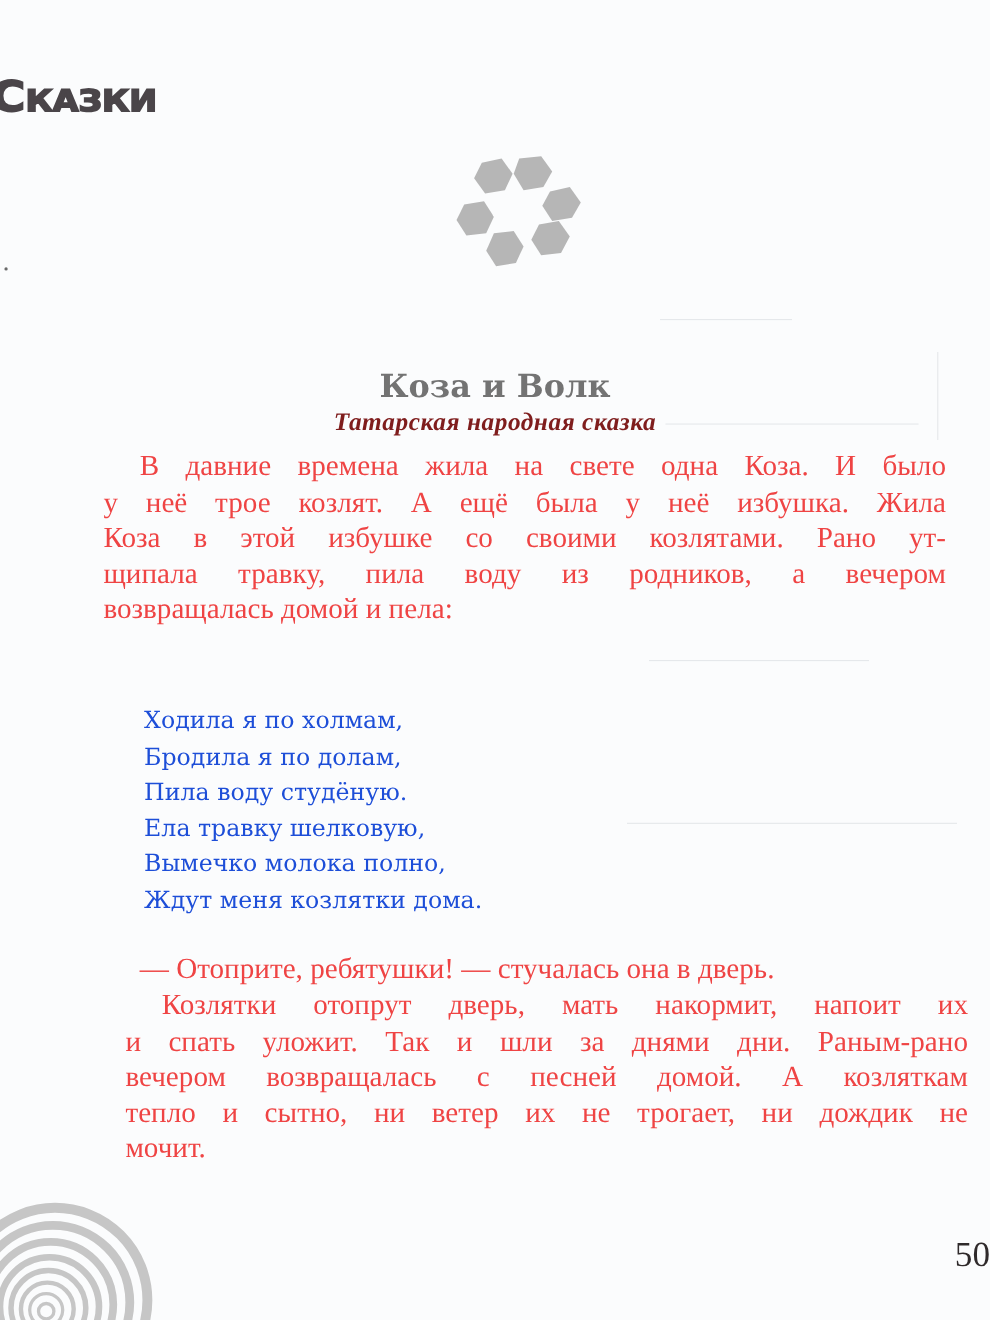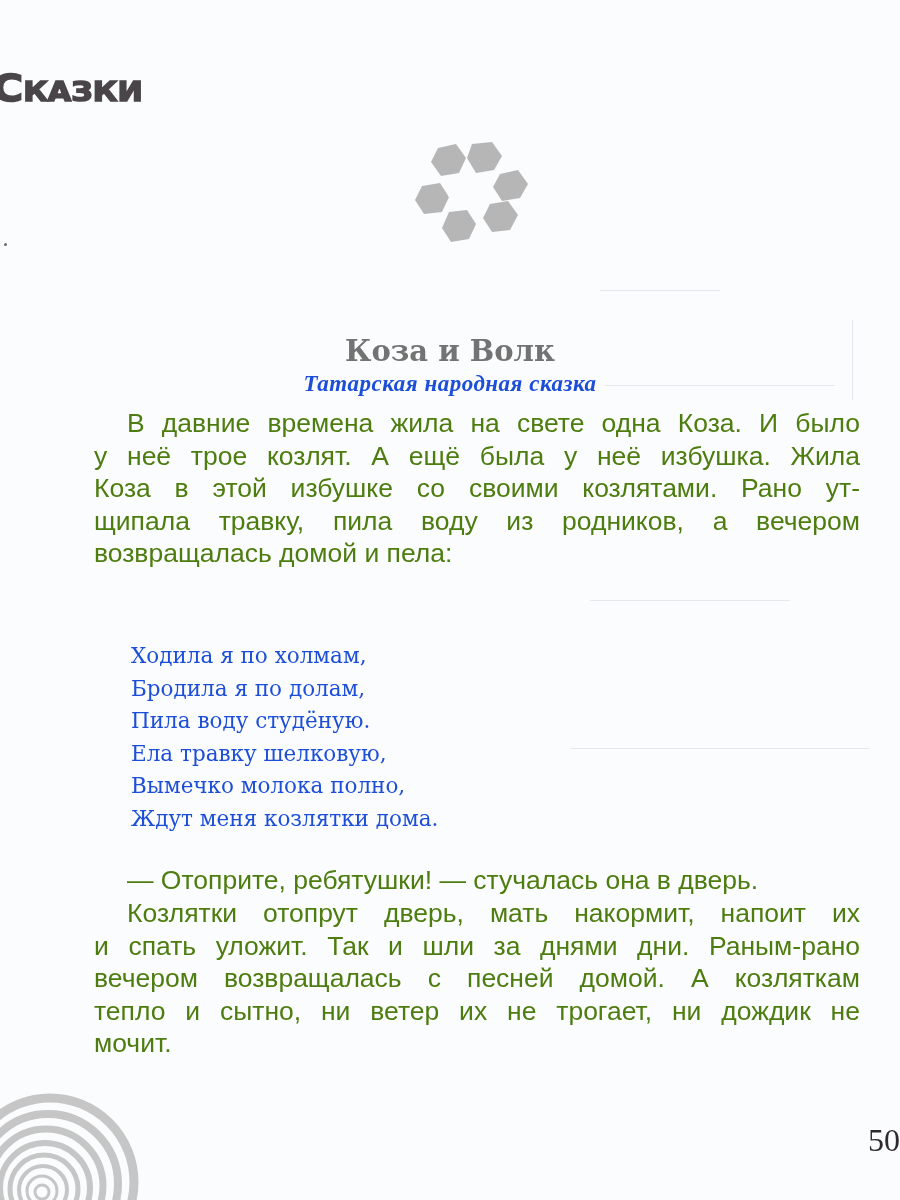--- a/index.html
+++ b/index.html
@@ -70,31 +70,31 @@
       position: absolute;
       left: 0;
       right: 0;
       top: 370px;
       text-align: center;
       font-family: "Liberation Serif", "DejaVu Serif", serif;
       font-weight: bold;
       font-style: italic;
       font-size: 23px;
       line-height: 28px;
-      color: #1d4ed8;
+      color: #7f1d1d;
       letter-spacing: 0.5px;
     }
     .body-text {
       position: absolute;
       left: 94px;
       width: 766px;
-      font-family: Liberation Sans, sans-serif;
+      font-family: Liberation Serif, serif;
       font-size: 26.5px;
       line-height: 32.5px;
-      color: #4d7c0f;
+      color: #ef4444;
     }
     .line {
       display: block;
       text-align: justify;
       text-align-last: justify;
       white-space: nowrap;
     }
     .line.last {
       text-align-last: left;
     }
@@ -192,21 +192,21 @@
   <span class="poem-line">Пила воду студёную.</span>
   <span class="poem-line">Ела травку шелковую,</span>
   <span class="poem-line">Вымечко молока полно,</span>
   <span class="poem-line">Ждут меня козлятки дома.</span>
 </div>
 
 <div class="body-text" style="top:864px;">
   <span class="line first last">— Отоприте, ребятушки! — стучалась она в дверь.</span>
 </div>
 
-<div class="body-text" style="top:897px;">
+<div class="body-text" style="top:897px;margin-left:20px;">
   <span class="line first">Козлятки отопрут дверь, мать накормит, напоит их</span>
   <span class="line">и спать уложит. Так и шли за днями дни. Раным-рано</span>
   <span class="line">вечером возвращалась с песней домой. А козляткам</span>
   <span class="line">тепло и сытно, ни ветер их не трогает, ни дождик не</span>
   <span class="line last">мочит.</span>
 </div>
 
 <svg class="spiral" viewBox="0 0 180 180">
   <g fill="none" stroke="#c6c6c6">
     <circle cx="90" cy="90" r="84" stroke-width="9"></circle>

